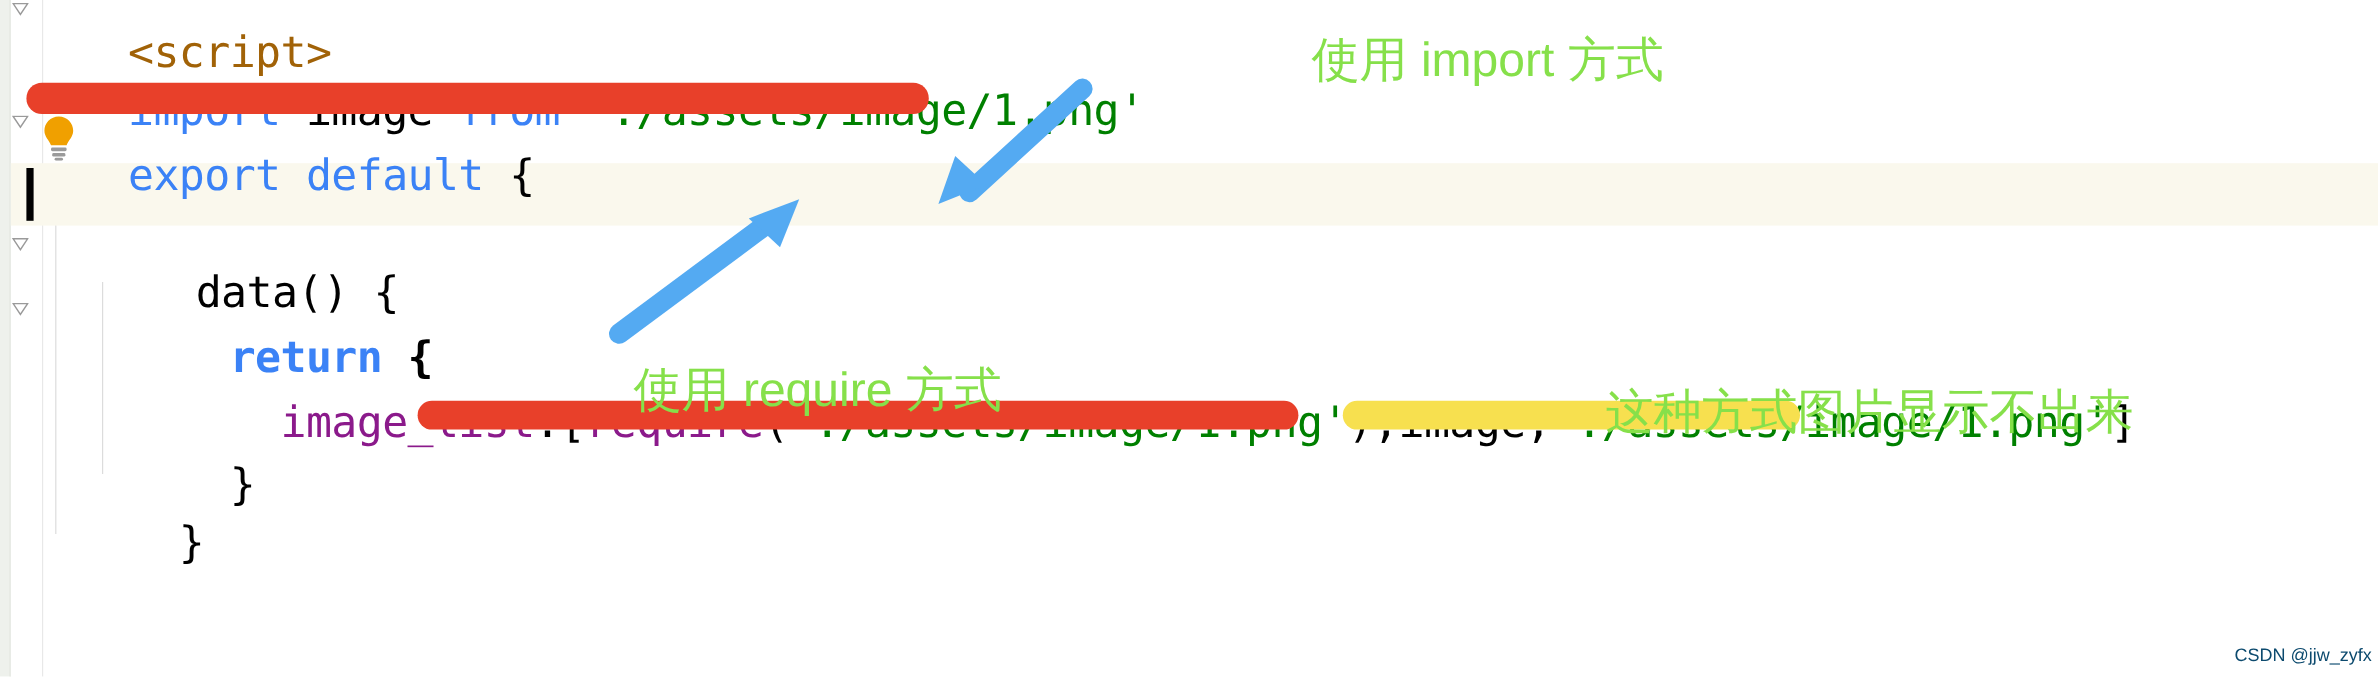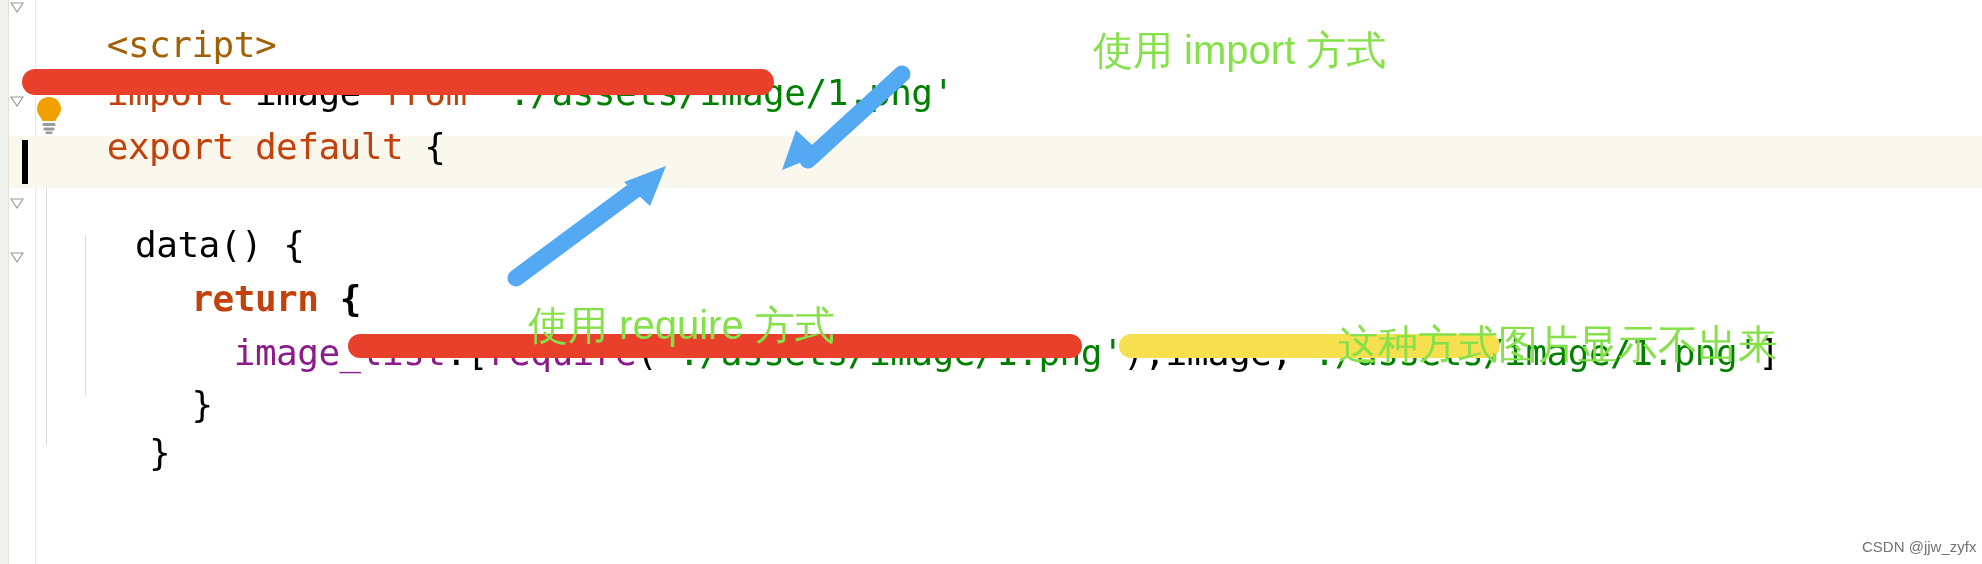--- a/index.html
+++ b/index.html
@@ -58,21 +58,21 @@
   
   .code-line {
     position: absolute;
     white-space: pre;
     font-family: "DejaVu Sans Mono", "Liberation Mono", monospace;
     font-size: 36px;
     line-height: 38px;
     letter-spacing: -0.5px;
     color: #000000;
   }
-  .tok-kw      { color: #c2410c; }
+  .tok-kw      { color: #3b82f6; }
   .tok-plain   { color: #000000; }
   .tok-str     { color: #008000; }
   .tok-prop    { color: #8b1a8b; }
   .tok-fn      { color: #8b1a8b; }
   .tok-punc    { color: #000000; }
   .tok-tag     { color: #a16207; }
 
   
   .caret-row {
     position: absolute;
@@ -111,21 +111,21 @@
   .arrow-svg {
     position: absolute;
     overflow: visible;
   }
 
   
   .watermark {
     position: absolute;
     font-family: "Liberation Sans", "DejaVu Sans", sans-serif;
     font-size: 15px;
-    color: #737373;
+    color: #0c4a6e;
     white-space: pre;
   }
 </style>
 </head>
 <body>
 
 <div id="screen">
 
   <div class="gutter"></div>
   <div class="gutter-fold-col"></div>
@@ -162,21 +162,21 @@
   </div>
 
   <div class="code-line" style="left:22px; top:36px;">
     <span class="tok-kw">import</span><span class="tok-plain"> image </span><span class="tok-kw">from</span><span class="tok-plain"> </span><span class="tok-str">'./assets/image/1.png'</span>
   </div>
 
   <div class="code-line" style="left:22px; top:90px;">
     <span class="tok-kw">export default</span><span class="tok-plain"> {</span>
   </div>
 
-  <div class="code-line" style="left:8px; top:188px;">
+  <div class="code-line" style="left:36px; top:188px;">
     <span class="tok-plain">  </span><span class="tok-plain">data</span><span class="tok-plain">() {</span>
   </div>
 
   <div class="code-line" style="left:22px; top:242px;font-weight:bold;">
     <span class="tok-plain">    </span><span class="tok-kw">return</span><span class="tok-plain"> {</span>
   </div>
 
   <div class="code-line" style="left:22px; top:296px;">
     <span class="tok-plain">      </span><span class="tok-prop">image_list</span><span class="tok-punc">:[</span><span class="tok-fn">require</span><span class="tok-punc">(</span><span class="tok-str">'./assets/image/1.png'</span><span class="tok-punc">),</span><span class="tok-plain">image</span><span class="tok-punc">,</span><span class="tok-str">'./assets/image/1.png'</span><span class="tok-punc">]</span>
   </div>

